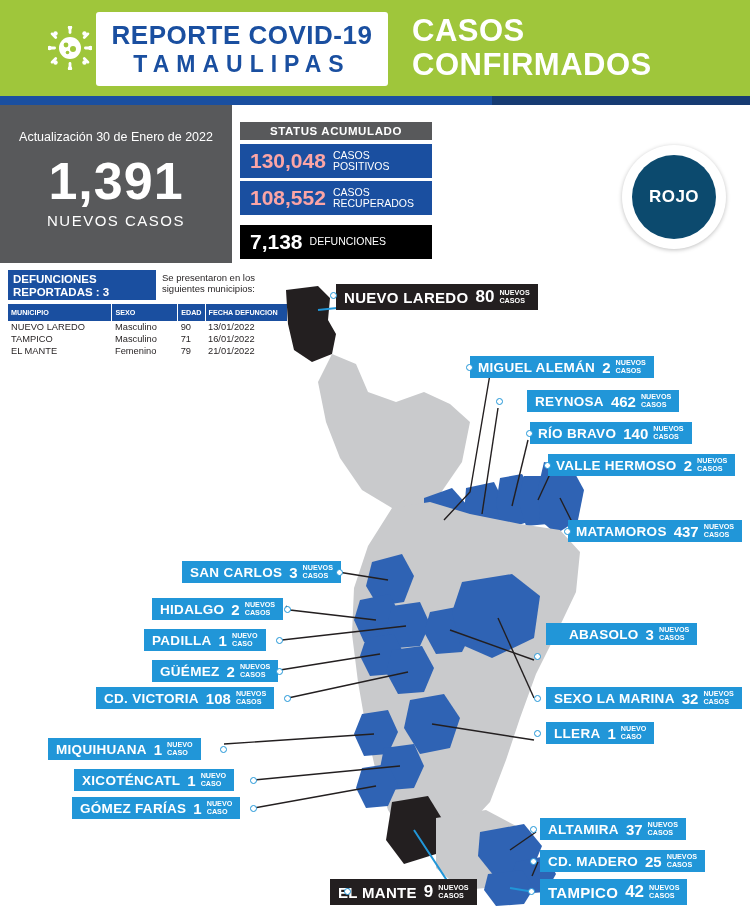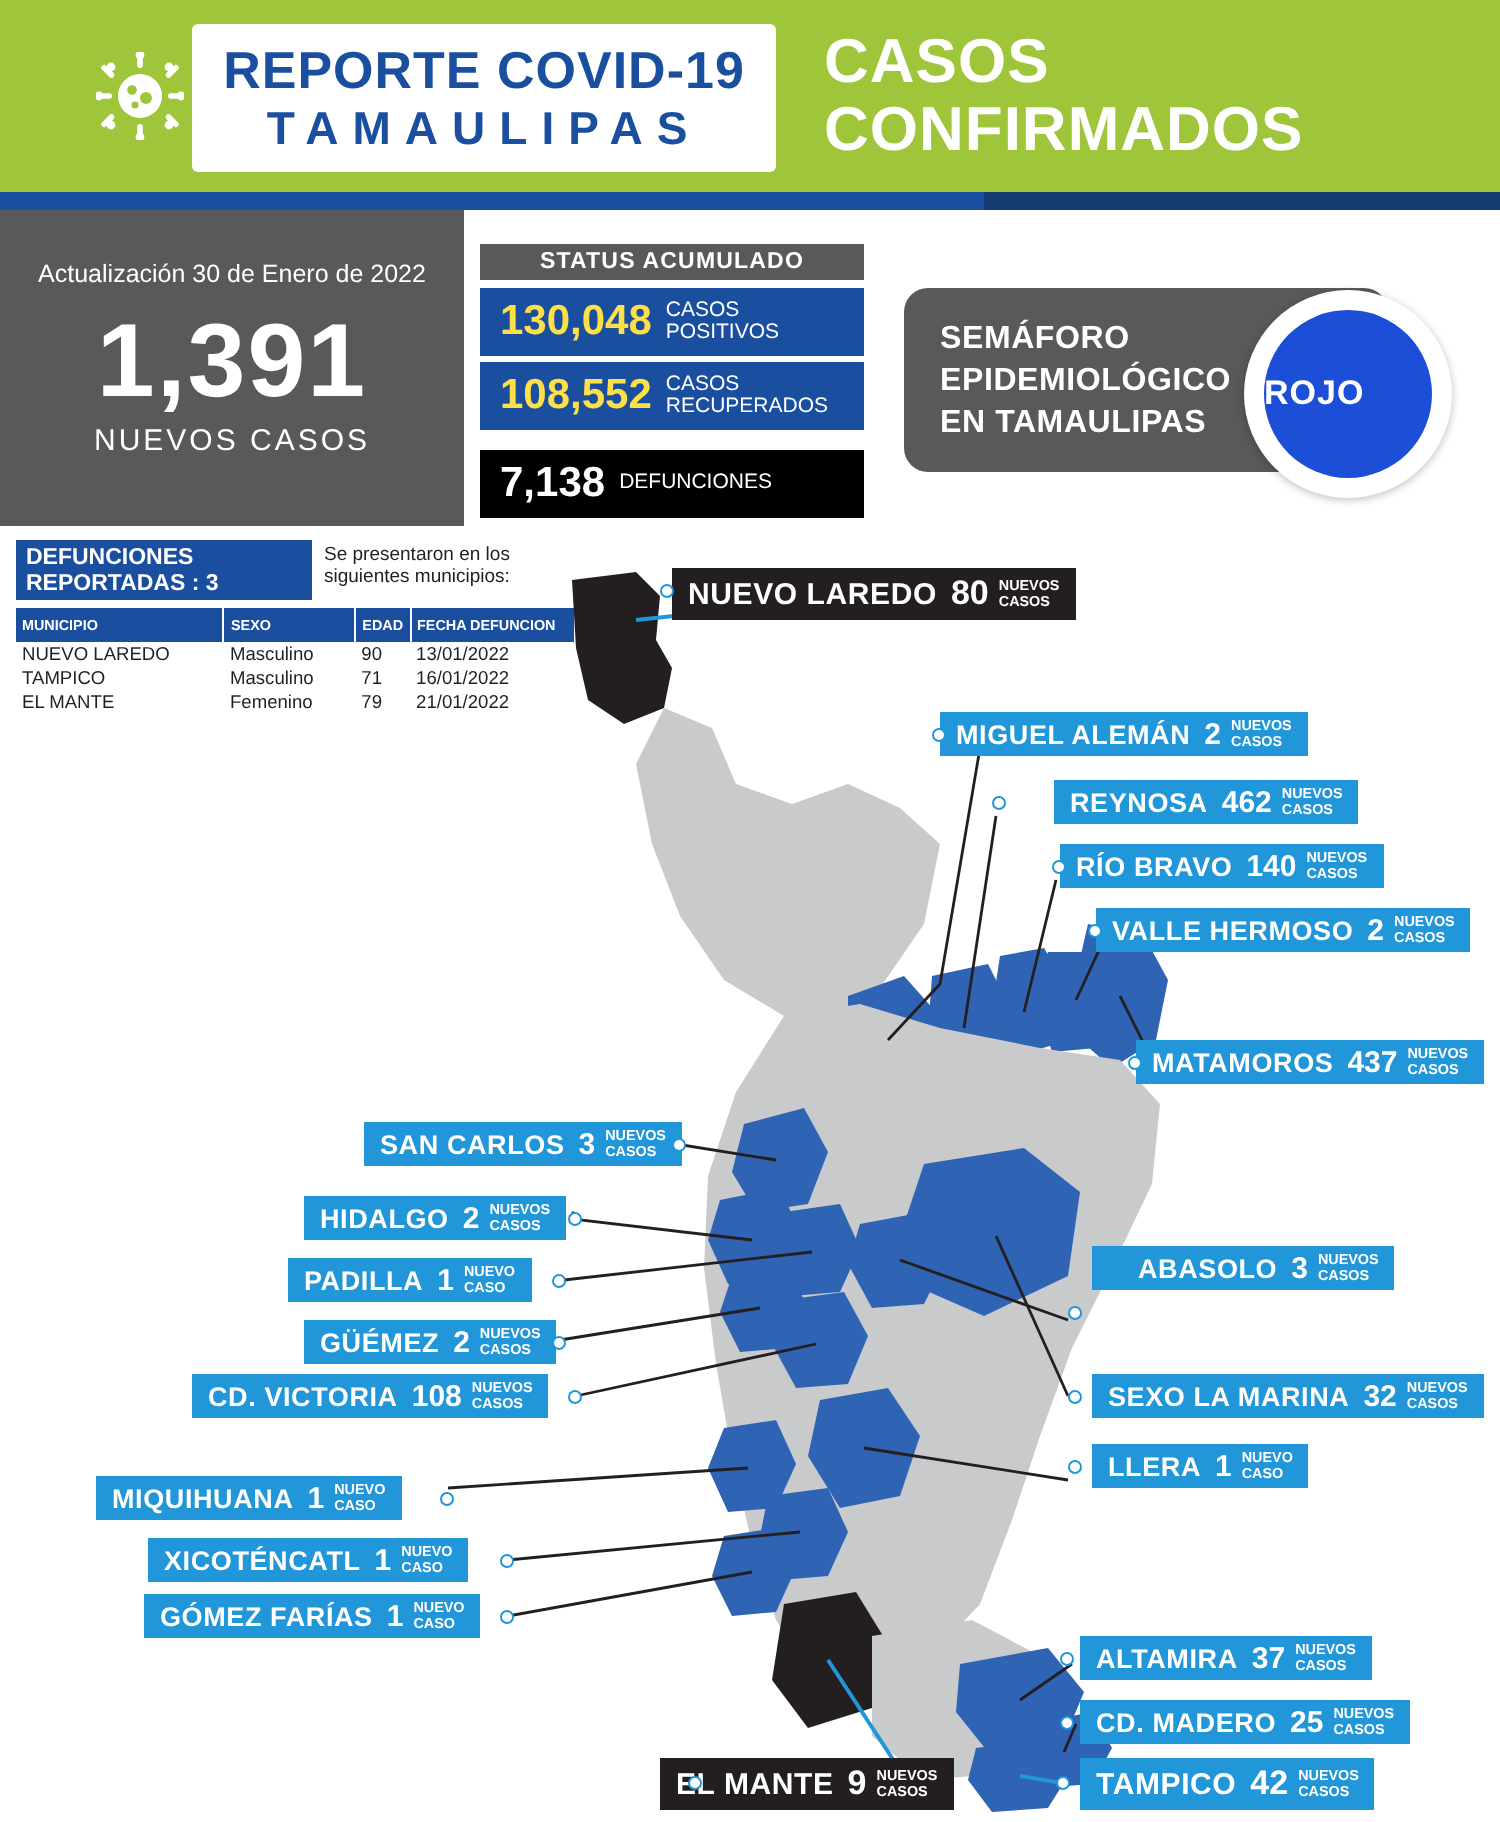--- a/index.html
+++ b/index.html
@@ -70,21 +70,21 @@
     display: flex; align-items: center; justify-content: center; letter-spacing: 0.6px;
   }
   .stat-row {
     position: absolute; left: 240px; width: 192px; height: 34px;
     display: flex; align-items: center; padding-left: 10px;
   }
   .stat-row.blue { background: #1a4fa0; top: 144px; }
   .stat-row.blue2 { background: #1a4fa0; top: 181px; }
   .stat-row.black { background: #000000; top: 225px; }
   .stat-value {
-    color: #fde047; font-weight: bold; font-size: 21px; margin-right: 7px;
+    color: #fca5a5; font-weight: bold; font-size: 21px; margin-right: 7px;
   }
   .stat-row.black .stat-value { color: #ffffff; }
   .stat-label {
     color: #ffffff; font-size: 10.5px; line-height: 11.5px; font-weight: normal;
   }
 
   .semaforo-box {
     position: absolute; left: 452px; top: 144px; width: 242px; height: 92px;
     background: #58595b; border-radius: 12px;
     display: flex; align-items: center; padding-left: 18px;
@@ -93,22 +93,22 @@
     color: #ffffff; font-weight: bold; font-size: 16px; line-height: 21px;
     letter-spacing: 0.3px;
   }
   .semaforo-circle-outer {
     position: absolute; left: 622px; top: 145px; width: 104px; height: 104px;
     background: #ffffff; border-radius: 50%;
     box-shadow: 0 1px 4px rgba(0,0,0,0.25);
   }
   .semaforo-circle-inner {
     position: absolute; left: 632px; top: 155px; width: 84px; height: 84px;
-    background: #1d4ed8; border-radius: 50%;
-    display: flex; align-items: center; justify-content: flex-start;
+    background: #0c4a6e; border-radius: 50%;
+    display: flex; align-items: center; justify-content: center;
   }
   .semaforo-circle-inner span {
     color: #ffffff; font-weight: bold; font-size: 17px; letter-spacing: 0.5px;
   }
 
   
   .def-header {
     position: absolute; left: 8px; top: 270px; width: 148px; height: 30px;
     background: #1a4fa0; color: #ffffff; font-weight: bold; font-size: 11.5px;
     line-height: 13px; padding: 3px 0 0 5px;
@@ -224,27 +224,20 @@
       <span>CASOS</span><br>
       <span>RECUPERADOS</span>
     </span>
   </div>
 
   <div class="stat-row black">
     <span class="stat-value">7,138</span>
     <span class="stat-label">DEFUNCIONES</span>
   </div>
 
-  <div class="semaforo-box">
-    <div class="semaforo-text">
-      <div>SEMÁFORO</div>
-      <div>EPIDEMIOLÓGICO</div>
-      <div>EN TAMAULIPAS</div>
-    </div>
-  </div>
   <div class="semaforo-circle-outer"></div>
   <div class="semaforo-circle-inner">
     <span>ROJO</span>
   </div>
 
   <div class="def-header">
     <div>DEFUNCIONES</div>
     <div>REPORTADAS : 3</div>
   </div>
   <div class="def-note">

